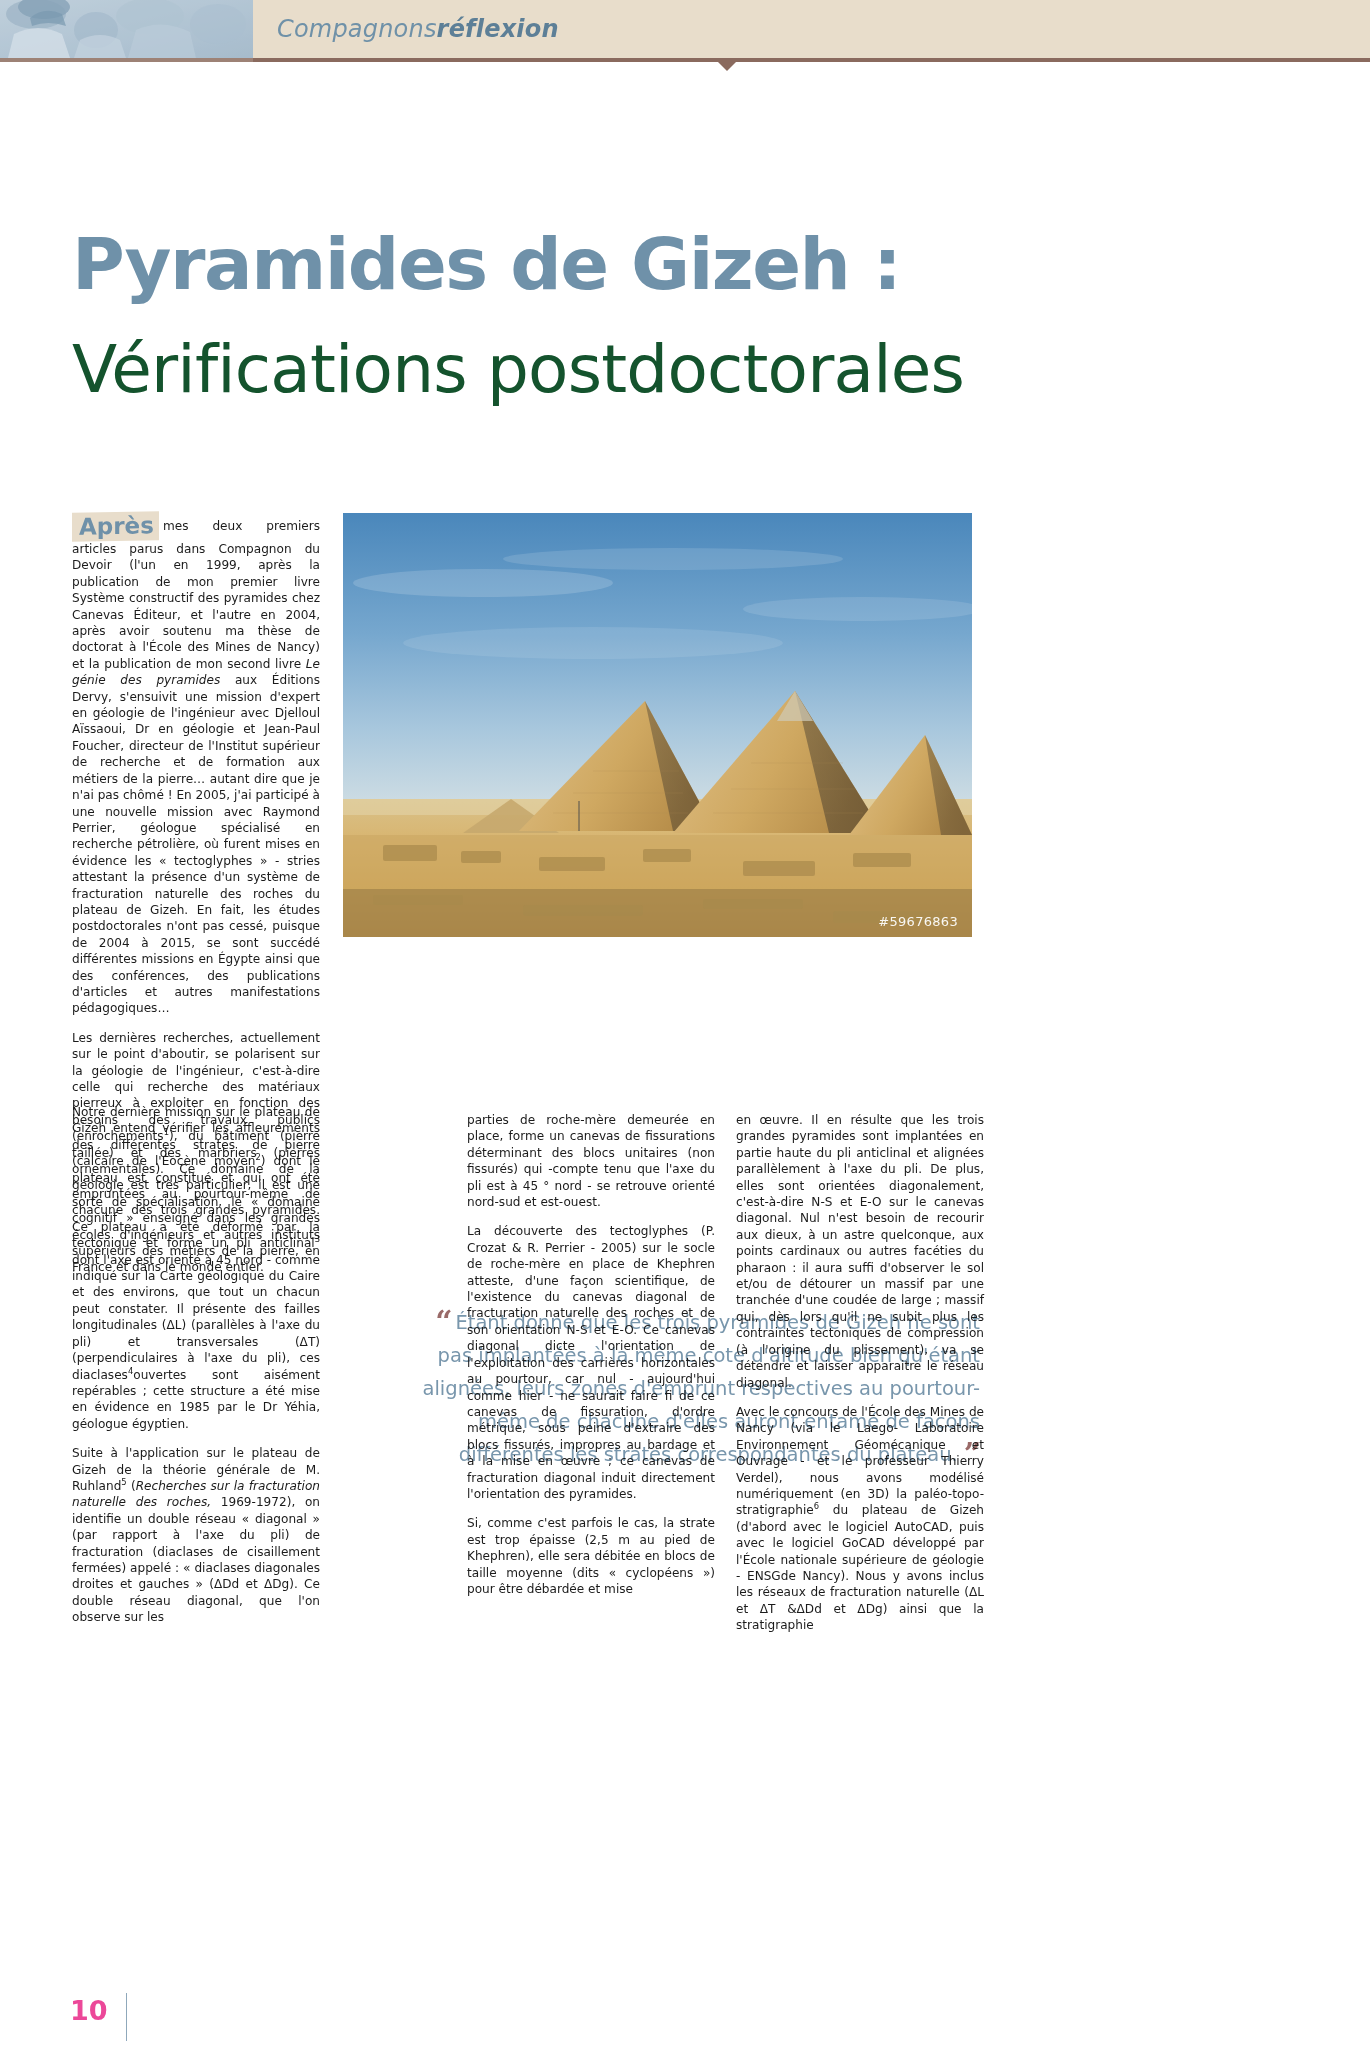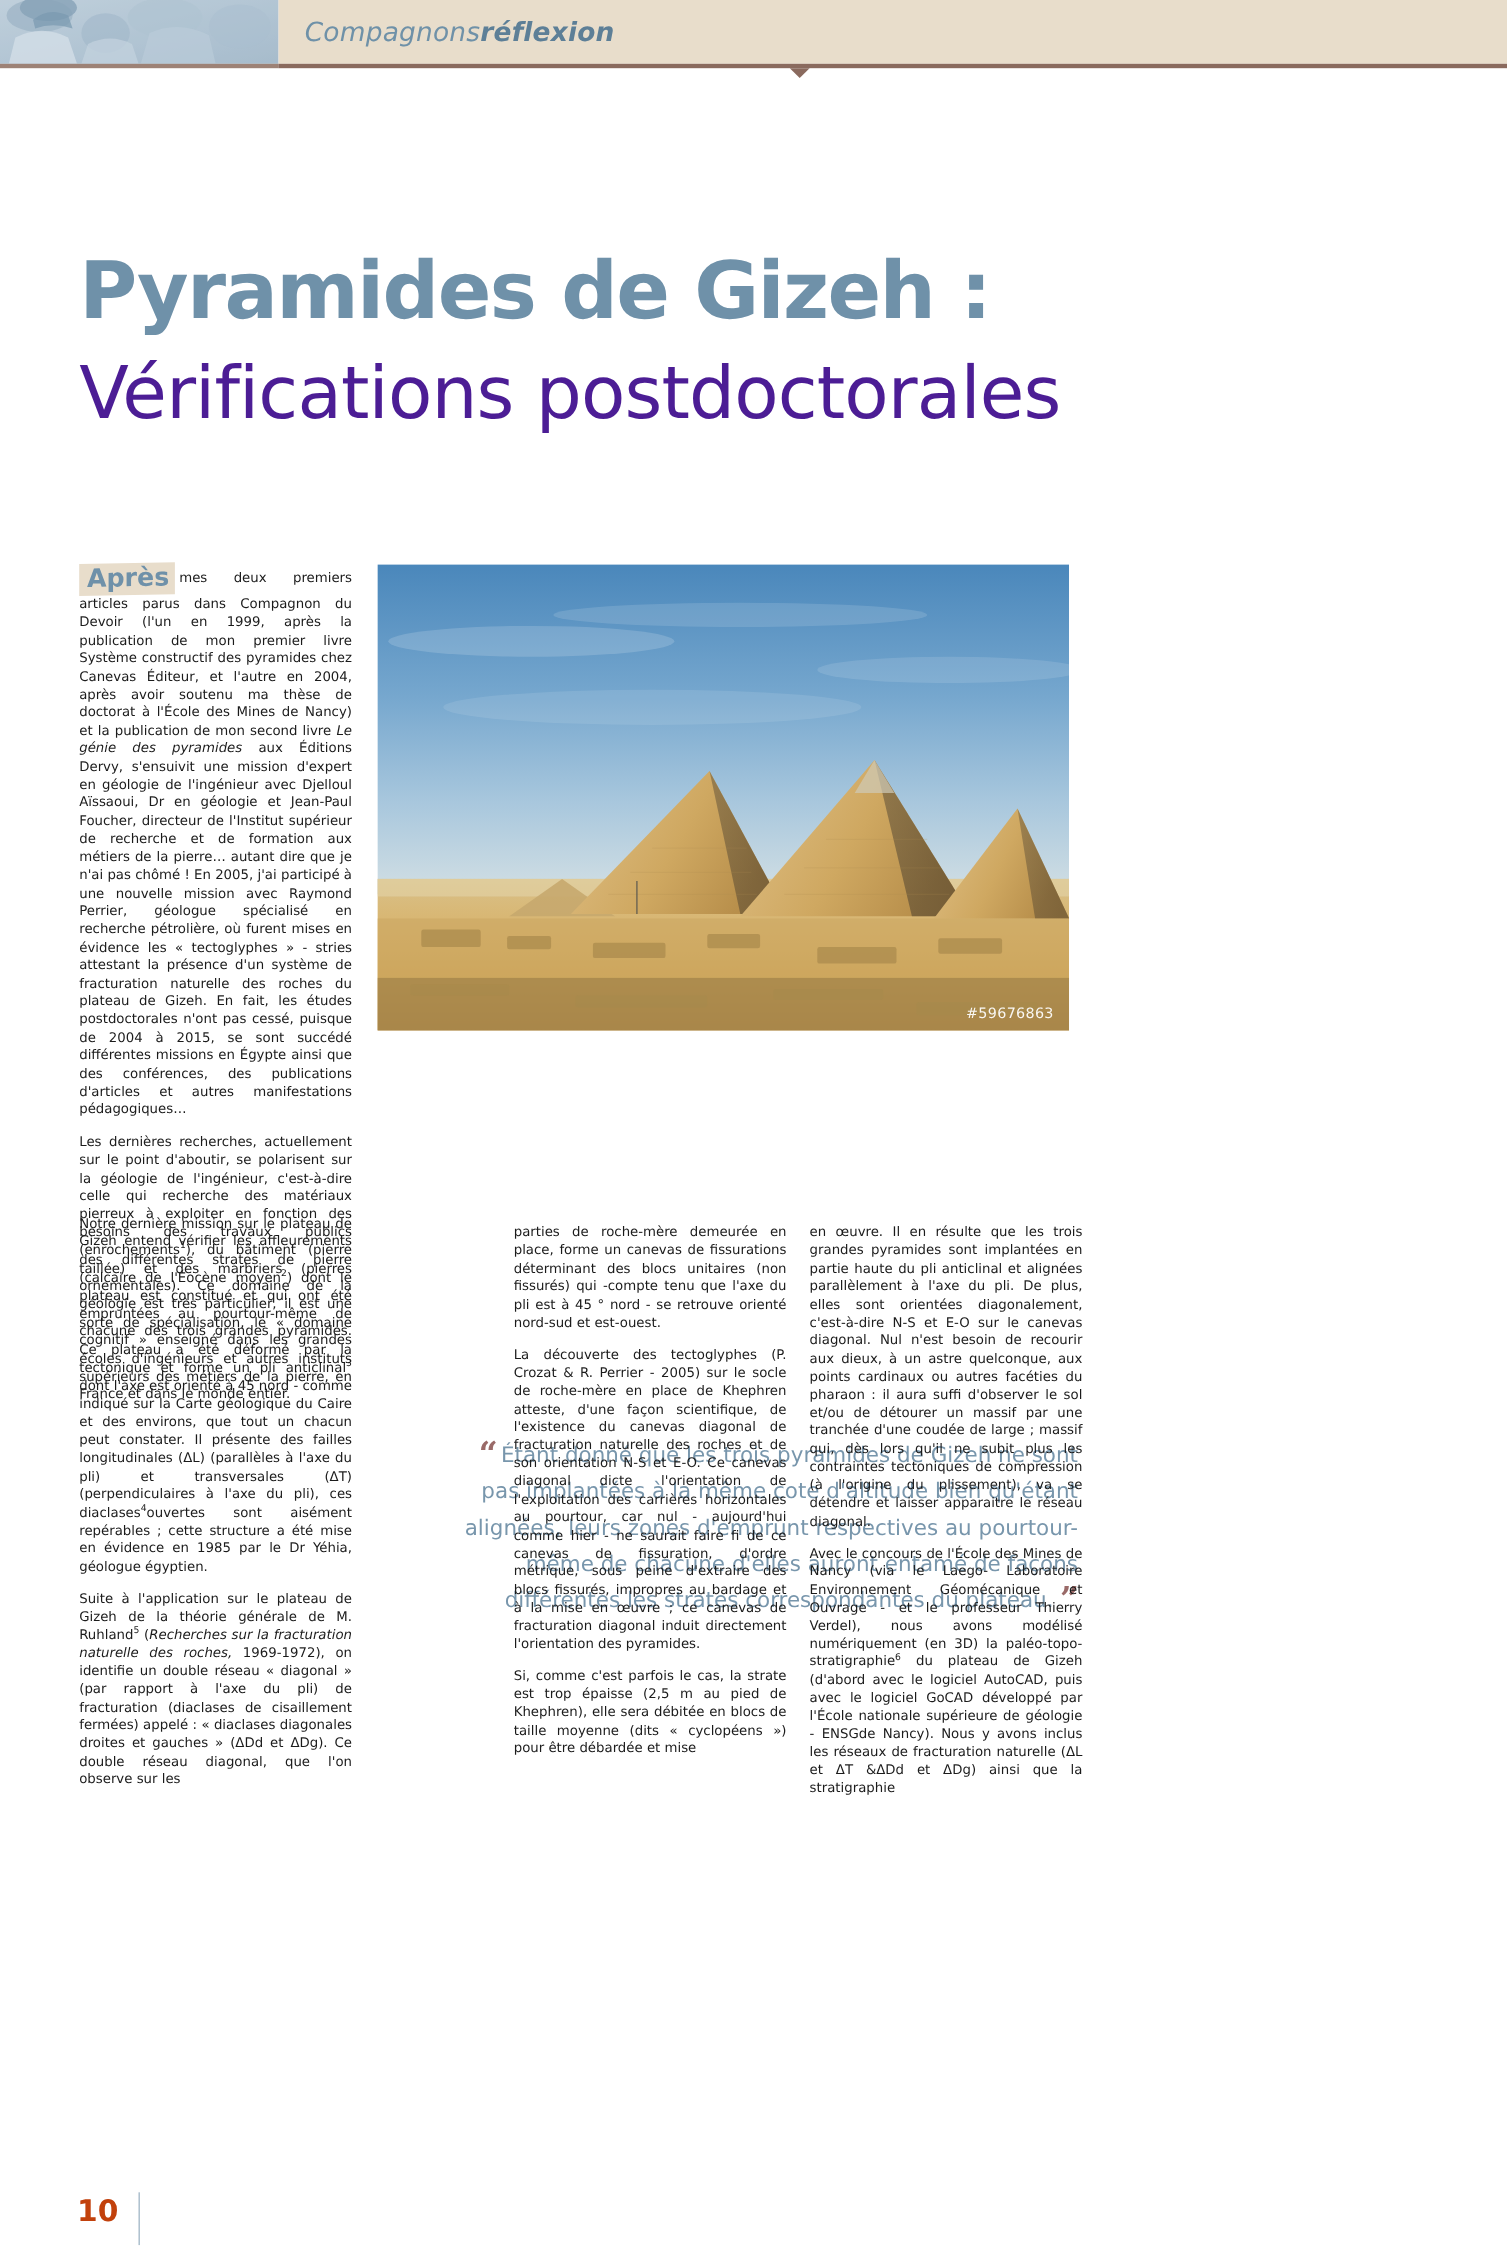--- a/index.html
+++ b/index.html
@@ -92,23 +92,23 @@
     font-size: 72px;
     line-height: 92px;
     color: #6f91a9;
     letter-spacing: -1.5px;
   }
   #sub-title {
     font-family: "DejaVu Sans", sans-serif;
     font-weight: normal;
     font-size: 66px;
     line-height: 80px;
-    color: #4c1d95;
+    color: #14532d;
     letter-spacing: -0.8px;
-    margin-top: 8px;
+    margin-top: 20px;
   }
 
   
   #col-left-top {
     position: absolute;
     left: 72px;
     top: 512px;
     width: 248px;
     font-family: "DejaVu Sans", sans-serif;
     font-size: 12.1px;
@@ -210,21 +210,21 @@
   sup { font-size: 8.4px; vertical-align: super; line-height: 0; }
 
   
   #footer-pagenum {
     position: absolute;
     left: 70px;
     top: 1995px;
     font-family: "DejaVu Sans", sans-serif;
     font-weight: bold;
     font-size: 27px;
-    color: #c2410c;
+    color: #ec4899;
   }
   #footer-divider {
     position: absolute;
     left: 126px;
     top: 1993px;
     width: 1px;
     height: 48px;
     background: #8fa8bb;
   }
 </style>

